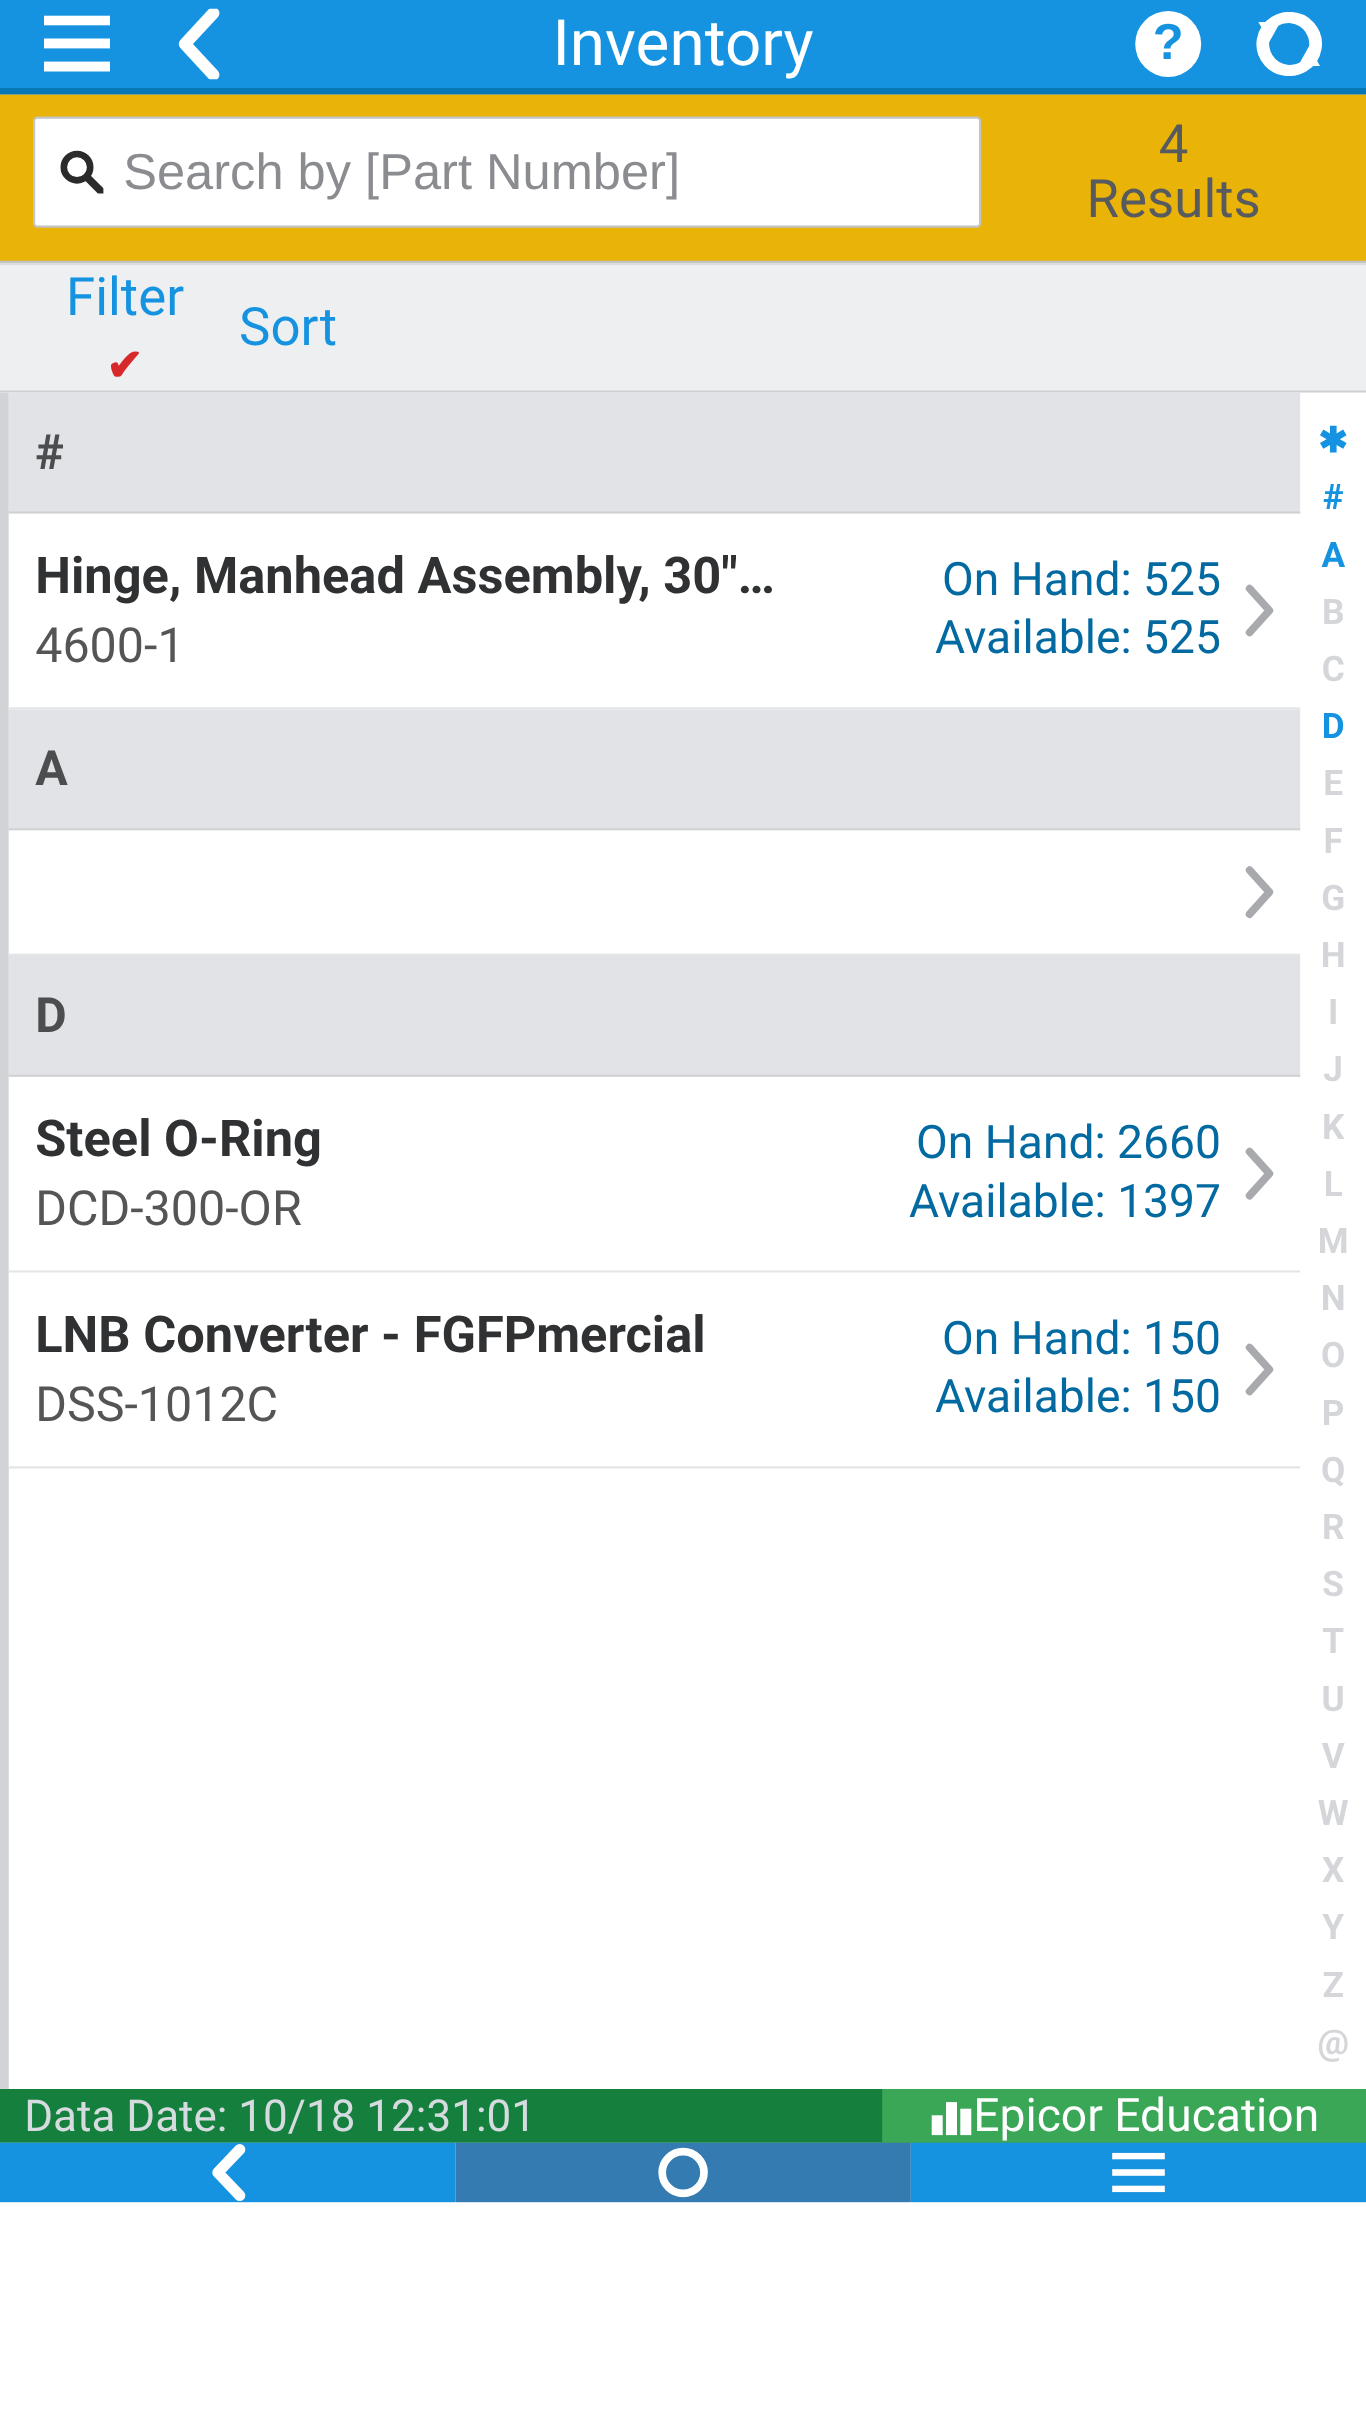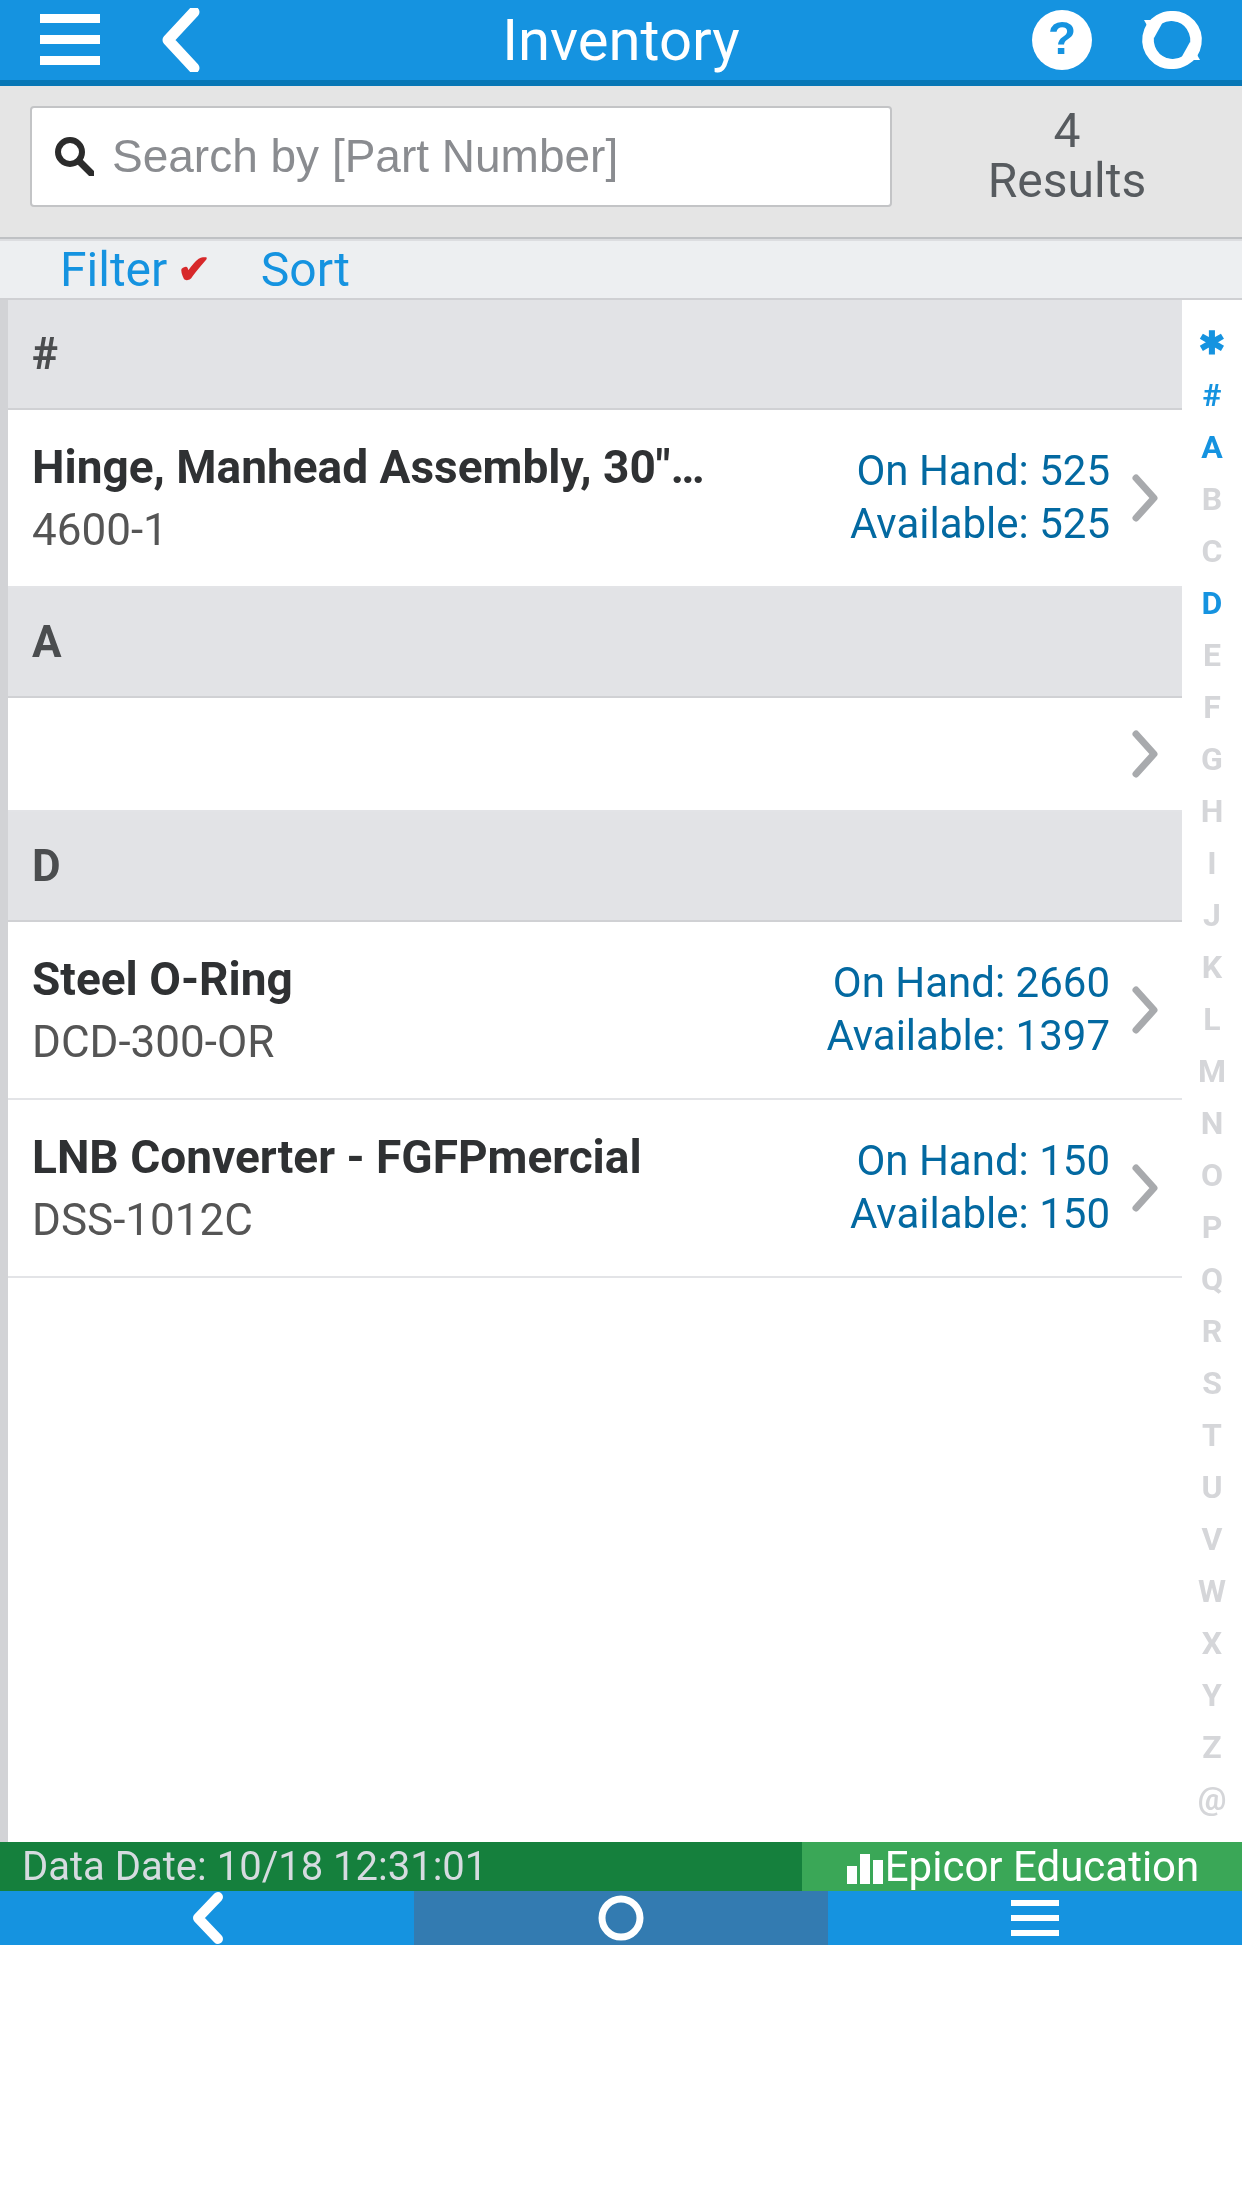--- a/index.html
+++ b/index.html
@@ -5,30 +5,30 @@
   * { box-sizing: border-box; margin: 0; padding: 0; }
   html, body { width: 1242px; height: 2208px; font-family: -apple-system, BlinkMacSystemFont, "Segoe UI", Roboto, Arial, sans-serif; overflow: hidden; background: #fff; }
   .app { width: 1242px; height: 1777px; display: flex; flex-direction: column; border-radius: 13px; }
 
   
   .titlebar { background: #1593e0; height: 128px; display: flex; align-items: center; padding: 0 30px; gap: 30px; border-bottom: 6px solid #0777b6; }
   .titlebar .icon-btn { width: 80px; height: 80px; display: flex; align-items: center; justify-content: center; color: #fff; }
   .titlebar .title { flex: 1; text-align: center; color: #fff; font-size: 58px; font-weight: 400; }
 
   
-  .searchbar { background: #e5e5e5; display: flex; align-items: stretch; height: 170px; padding: 20px 0 30px 30px; border-bottom: 2px solid #bfc1c4; }
+  .searchbar { background: #eab308; display: flex; align-items: stretch; height: 170px; padding: 20px 0 30px 30px; border-bottom: 2px solid #bfc1c4; }
   .search-input-wrap { flex: 1; background: #fff; display: flex; align-items: center; padding: 0 22px; border: 2px solid #c3c4c6; border-radius: 4px; }
   .search-input-wrap .mag { color: #2b2b2b; margin-right: 18px; }
   .search-input-wrap input { border: none; outline: none; font-size: 46px; color: #555; flex: 1; background: transparent; }
   .search-input-wrap input::placeholder { color: #8a8c90; }
   .results-box { width: 350px; display: flex; flex-direction: column; align-items: center; justify-content: center; color: #575b5f; font-size: 48px; line-height: 1.05; }
 
   
   .toolbar { background: #edeff1; height: 120px; display: flex; align-items: center; padding: 0 60px; gap: 50px; border-top: 2px solid #dcdde0; border-bottom: 2px solid #cfd0d3; }
-  .toolbar .tb-btn { color: #1593e0; font-size: 48px; font-weight: 400; display: flex; align-items: center; gap: 10px; }
+  .toolbar .tb-btn { color: #1593e0; font-size: 48px; font-weight: 400; display: flex; align-items: center; gap: 10px; flex-direction: column; }
   .toolbar .check { color: #d7282a; font-size: 40px; font-weight: 900; }
 
   
   .list-wrap { flex: 1; display: flex; position: relative; background: #fff; }
   .list { flex: 1; display: flex; flex-direction: column; border-left: 8px solid #d2d3d6; }
   .section-header { background: #e2e3e6; color: #4b4d4f; font-size: 44px; font-weight: 700; padding: 28px 24px; border-bottom: 2px solid #d0d1d4; }
   .row { display: flex; align-items: center; padding: 30px 12px 30px 24px; border-bottom: 2px solid #e3e4e7; background: #fff; }
   .row .left { flex: 1; padding-right: 20px; min-width: 0; }
   .row .name { color: #2f3133; font-size: 46px; font-weight: 700; margin-bottom: 10px; white-space: nowrap; overflow: hidden; text-overflow: ellipsis; }
   .row .part { color: #555; font-size: 44px; }

